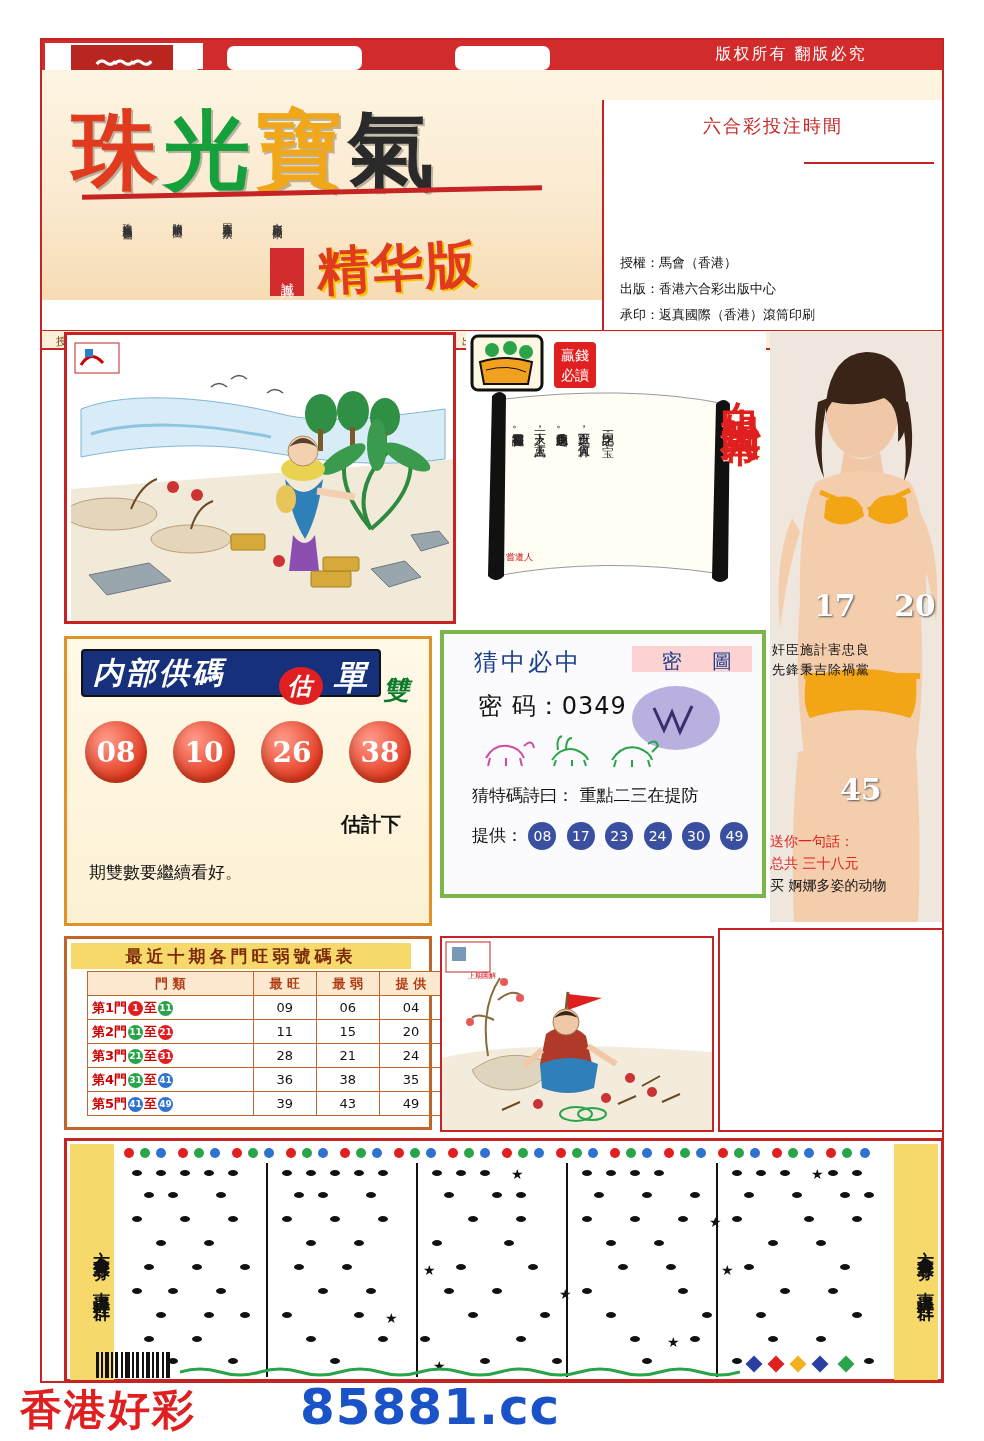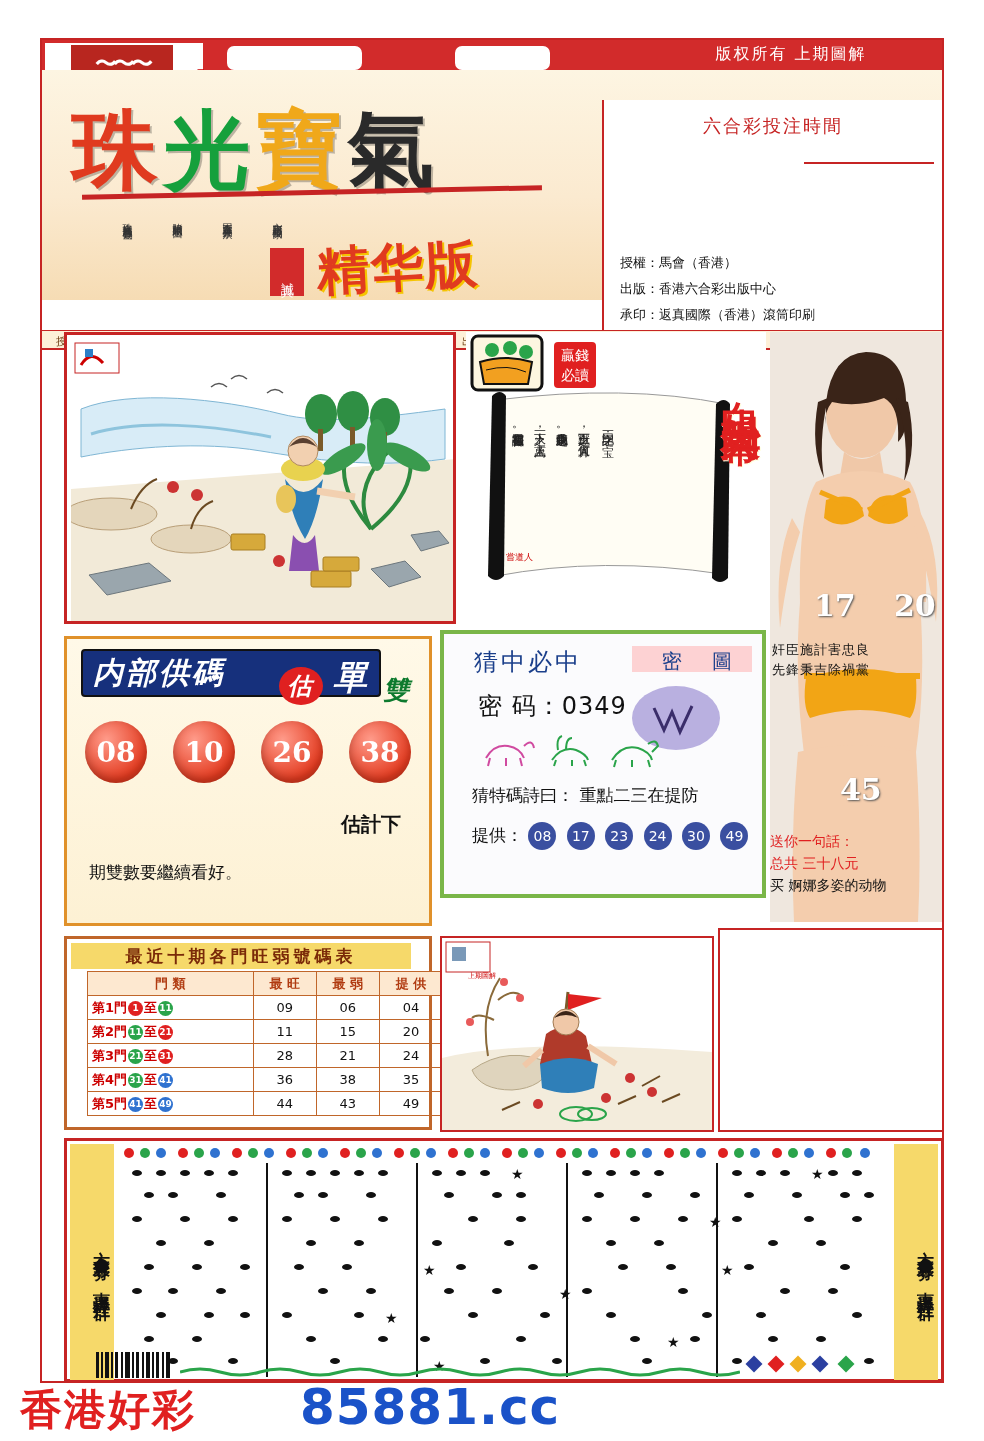--- a/index.html
+++ b/index.html
@@ -252,21 +252,21 @@
 </head>
 <body>
 
 <div class="page">
 
   <div class="sheet">
 
     <div class="masthead">
       <div class="white-pill" style="left:185px; top:6px; width:135px; height:24px;"></div>
       <div class="white-pill" style="left:413px; top:6px; width:95px; height:24px;"></div>
-      <div class="copyright">版权所有 上期圖解</div>
+      <div class="copyright">版权所有 翻版必究</div>
     </div>
 
     <div class="logo-box">
       <div class="logo-badge vtext">馬會標志</div>
       <div class="logo-wave">〜〜〜</div>
       <div class="logo-right vtext">原裝正版</div>
     </div>
 
     <div class="title-area">
       <div class="big-title">
@@ -529,21 +529,21 @@
               <span>第4門</span><span class="numdot" style="background:#2aa44a">31</span><span>至</span><span class="numdot" style="background:#2f72d0">41</span>
             </td>
             <td>36</td>
             <td>38</td>
             <td>35</td>
           </tr>
           <tr>
             <td class="m">
               <span>第5門</span><span class="numdot" style="background:#2f72d0">41</span><span>至</span><span class="numdot" style="background:#2f72d0">49</span>
             </td>
-            <td>44</td>
+            <td>39</td>
             <td>43</td>
             <td>49</td>
           </tr>
         </tbody>
       </table>
     </div>
 
     <div class="illus2">
       <svg width="270" height="192" viewBox="0 0 270 192">
         <rect width="270" height="192" fill="#fff"></rect>

